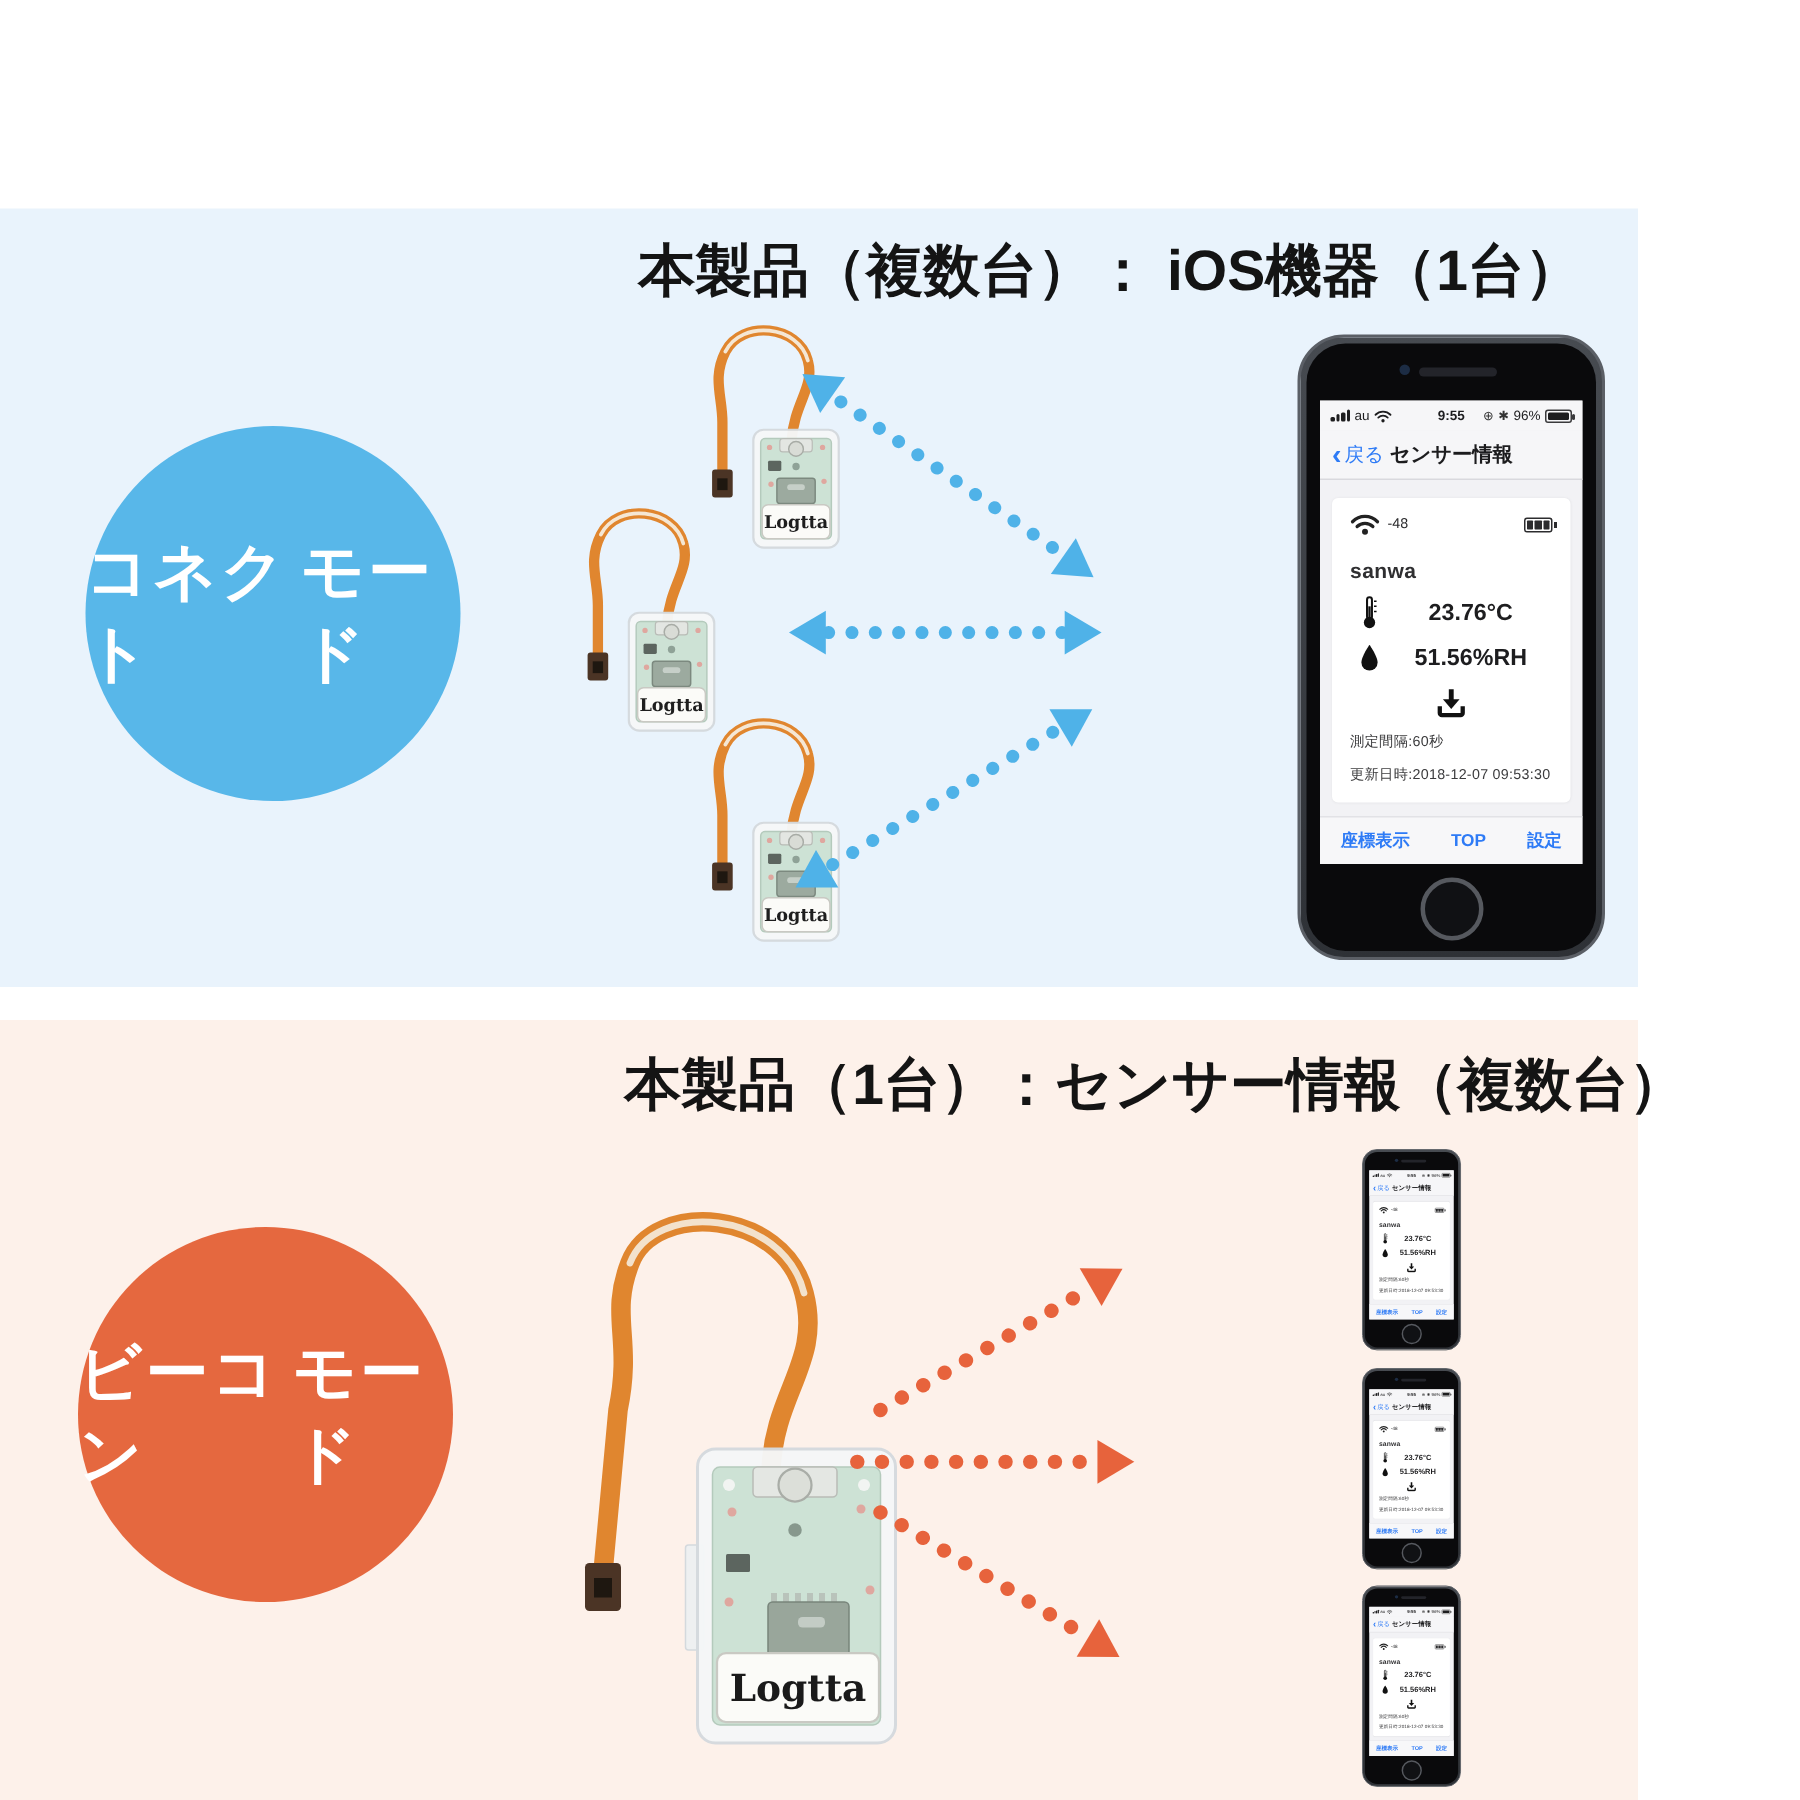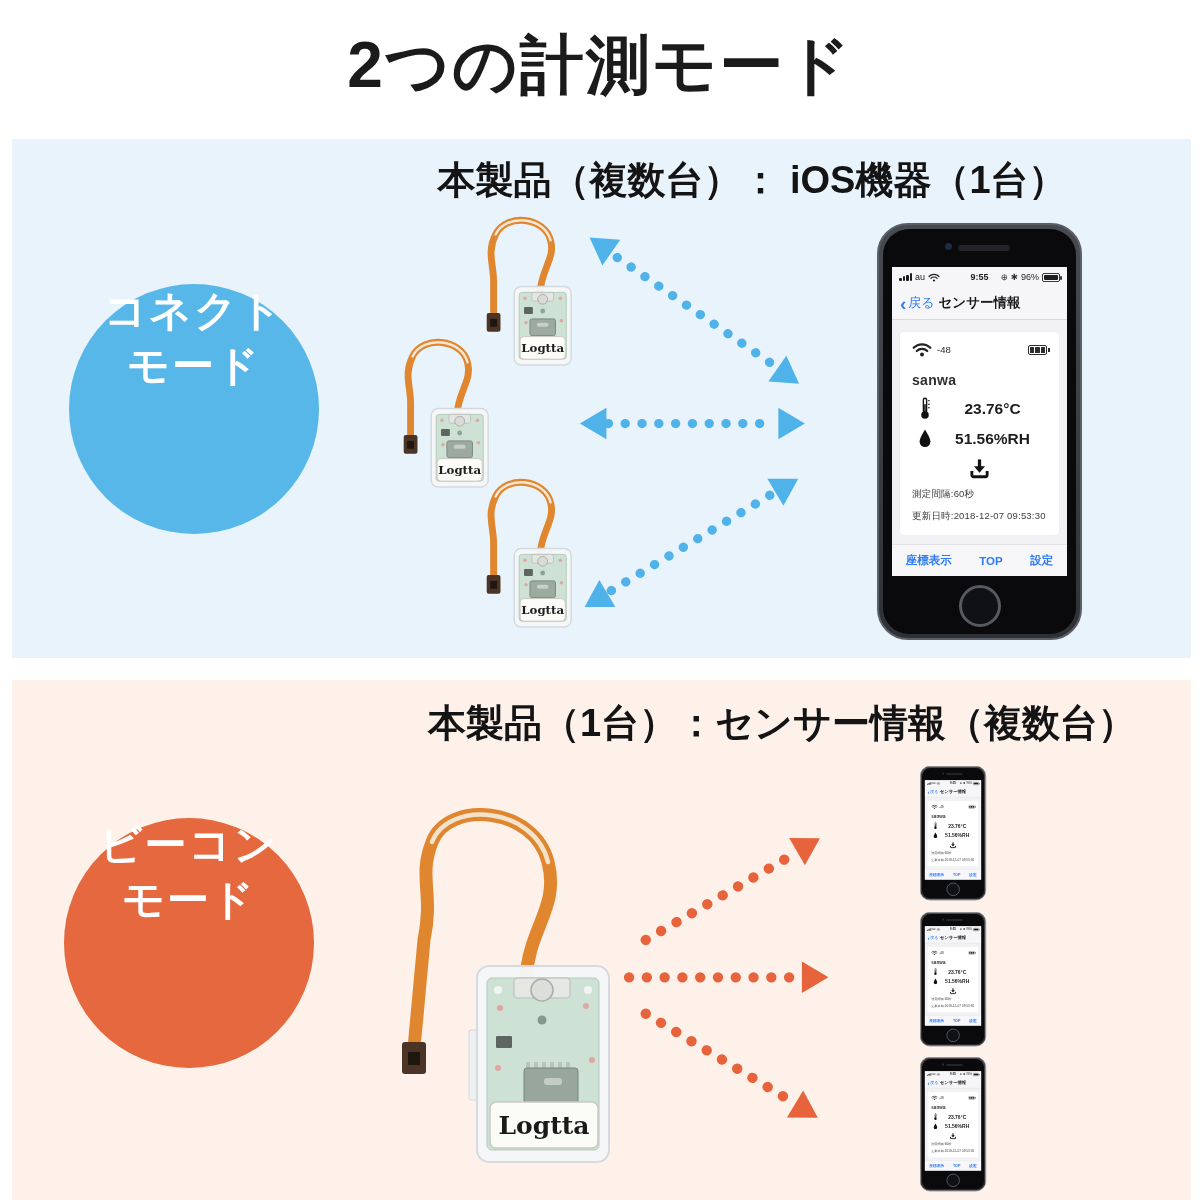--- a/index.html
+++ b/index.html
@@ -6,30 +6,30 @@
     --connect_bg:#e9f3fc; --connect_accent:#58b7e9; --connect_arrow:#4fb2e8;
     --beacon_bg:#fdf1ea;  --beacon_accent:#e5683f;  --beacon_arrow:#e7633c;
   }
   *{box-sizing:border-box;margin:0;padding:0}
   body{font-family:"Liberation Sans",sans-serif;background:#fff}
   #canvas{position:relative;width:1200px;height:1200px;background:#fff;overflow:hidden}
 
   .page-title{position:absolute;top:24px;left:0;width:100%;text-align:center;
     font-size:64px;font-weight:600;color:#1b1b1b;letter-spacing:2px;line-height:1.3}
 
-  .section{position:absolute;left:12px;width:1179px}
+  .section{position:absolute;left:0;width:1092px}
   .section-connect{top:139px;height:519px;background:var(--connect_bg,#e9f3fc)}
   .section-beacon{top:680px;height:520px;background:var(--beacon_bg,#fdf1ea)}
 
   .sec-header{position:absolute;font-size:38px;font-weight:700;color:#141414;text-align:center;white-space:nowrap}
   .hdr-connect{top:16px;left:310px;width:860px}
   .hdr-beacon{top:18px;left:350px;width:840px}
 
   .mode-badge{position:absolute;width:250px;height:250px;border-radius:50%;
-    display:flex;flex-direction:column;align-items:center;justify-content:flex-start;
+    display:flex;flex-direction:row;align-items:center;justify-content:space-between;
     color:#fff;font-size:42px;font-weight:700;line-height:1.3;letter-spacing:2px}
   .badge-connect{left:57px;top:145px;background:var(--connect_accent,#58b7e9)}
   .badge-beacon{left:52px;top:138px;background:var(--beacon_accent,#e5683f)}
 
   .arrow-layer{position:absolute;left:0;top:0;width:100%;height:100%;pointer-events:none}
   .dots-blue{stroke:var(--connect_arrow,#4fb2e8);stroke-width:9.5;stroke-linecap:round;stroke-dasharray:0.1 17;fill:none}
   .ah-blue{fill:var(--connect_arrow,#4fb2e8)}
   .dots-orange{stroke:var(--beacon_arrow,#e7633c);stroke-width:10.5;stroke-linecap:round;stroke-dasharray:0.1 18;fill:none}
   .ah-orange{fill:var(--beacon_arrow,#e7633c)}
 
@@ -84,21 +84,20 @@
     color:#2e7bf6;font-size:11.5px;font-weight:600}
 
   .mini{width:66px;height:135px}
   .mini .phone{transform:scale(0.322);transform-origin:0 0}
 </style>
 </head>
 <body>
 
 <div id="canvas">
 
-  <div class="page-title">2つの計測モード</div>
 
   <div class="section section-connect">
     <div class="sec-header hdr-connect">本製品（複数台）： iOS機器（1台）</div>
 
     <div class="mode-badge badge-connect">
       <span>コネクト</span>
       <span>モード</span>
     </div>
 
     <div class="sensor-slot" style="left:455px;top:66px">

